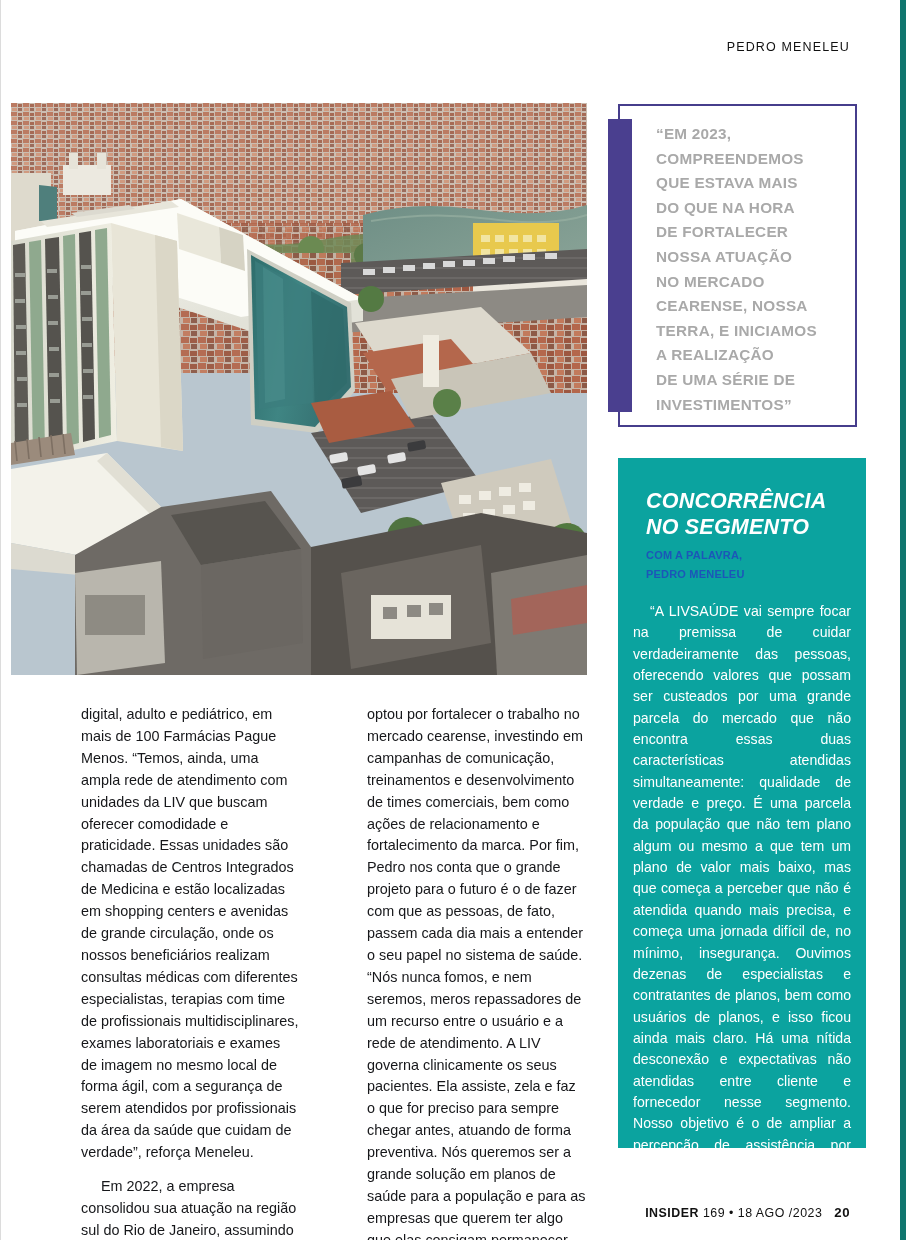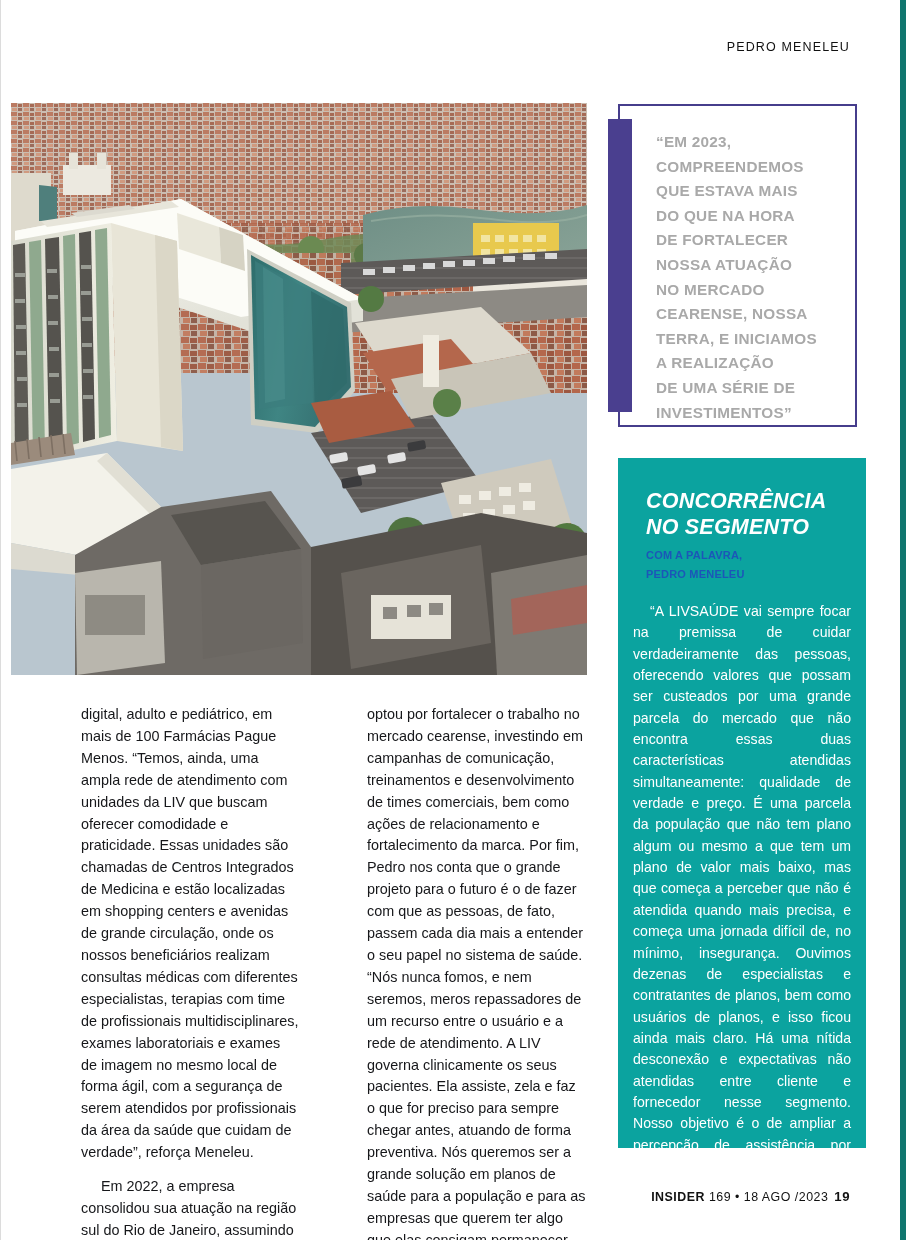--- a/index.html
+++ b/index.html
@@ -70,21 +70,20 @@
     position: absolute;
     left: 655px;
     top: 122px;
     width: 196px;
     font-size: 15.3px;
     line-height: 24.6px;
     font-weight: 700;
     letter-spacing: 0.25px;
     color: #a9a9a9;
     white-space: pre-line;
-    margin-top: 8px;
   }
 
   
   .teal-box {
     position: absolute;
     left: 617px;
     top: 458px;
     width: 248px;
     height: 690px;
     background: #0ba39f;
@@ -157,27 +156,27 @@
     left: 2.6px; top: 2.6px;
     width: 3.8px; height: 3.8px;
     border-radius: 50%;
     background: #ffffff;
   }
 
   
   .footer {
     position: absolute;
     right: 50px;
-    bottom: 36px;
+    bottom: 20px;
     font-size: 12.4px;
     letter-spacing: 0.5px;
     color: #111111;
     display: flex;
     align-items: baseline;
-    gap: 6px;
+    gap: 12px;
   }
   .footer .brand { font-weight: 700; }
   .footer .meta { font-weight: 400; }
   .footer .pageno { font-weight: 700; font-size: 13.2px; }
 </style>
 </head>
 <body>
 
 <div class="page">
 
@@ -430,16 +429,16 @@
     <p><span>digital, adulto e pediátrico, em mais de 100 Farmácias Pague Menos. “Temos, ainda, uma ampla rede de atendimento com unidades da LIV que buscam oferecer comodidade e praticidade. Essas unidades são chamadas de Centros Integrados de Medicina e estão localizadas em shopping centers e avenidas de grande circulação, onde os nossos beneficiários realizam consultas médicas com diferentes especialistas, terapias com time de profissionais multidisciplinares, exames laboratoriais e exames de imagem no mesmo local de forma ágil, com a segurança de serem atendidos por profissionais da área da saúde que cuidam de verdade”, reforça Meneleu.</span></p>
     <p><span class="indent"></span><span>Em 2022, a empresa consolidou sua atuação na região sul do Rio de Janeiro, assumindo toda a operação de saúde de um complexo siderúrgico localizado no Vale do Aço. Já este ano,</span></p>
   </div>
 
   <div class="col col-2">
     <p><span>optou por fortalecer o trabalho no mercado cearense, investindo em campanhas de comunicação, treinamentos e desenvolvimento de times comerciais, bem como ações de relacionamento e fortalecimento da marca. Por fim, Pedro nos conta que o grande projeto para o futuro é o de fazer com que as pessoas, de fato, passem cada dia mais a entender o seu papel no sistema de saúde. “Nós nunca fomos, e nem seremos, meros repassadores de um recurso entre o usuário e a rede de atendimento. A LIV governa clinicamente os seus pacientes. Ela assiste, zela e faz o que for preciso para sempre chegar antes, atuando de forma preventiva. Nós queremos ser a grande solução em planos de saúde para a população e para as empresas que querem ter algo que elas consigam permanecer custeando”.</span><span class="endmark"></span></p>
   </div>
 
   <div class="footer">
     <span><span class="brand">INSIDER</span> <span class="meta">169 • 18 AGO /2023</span></span>
-    <span class="pageno">19</span>
+    <span class="pageno">20</span>
   </div>
 
 </div>
 
 </body></html>

